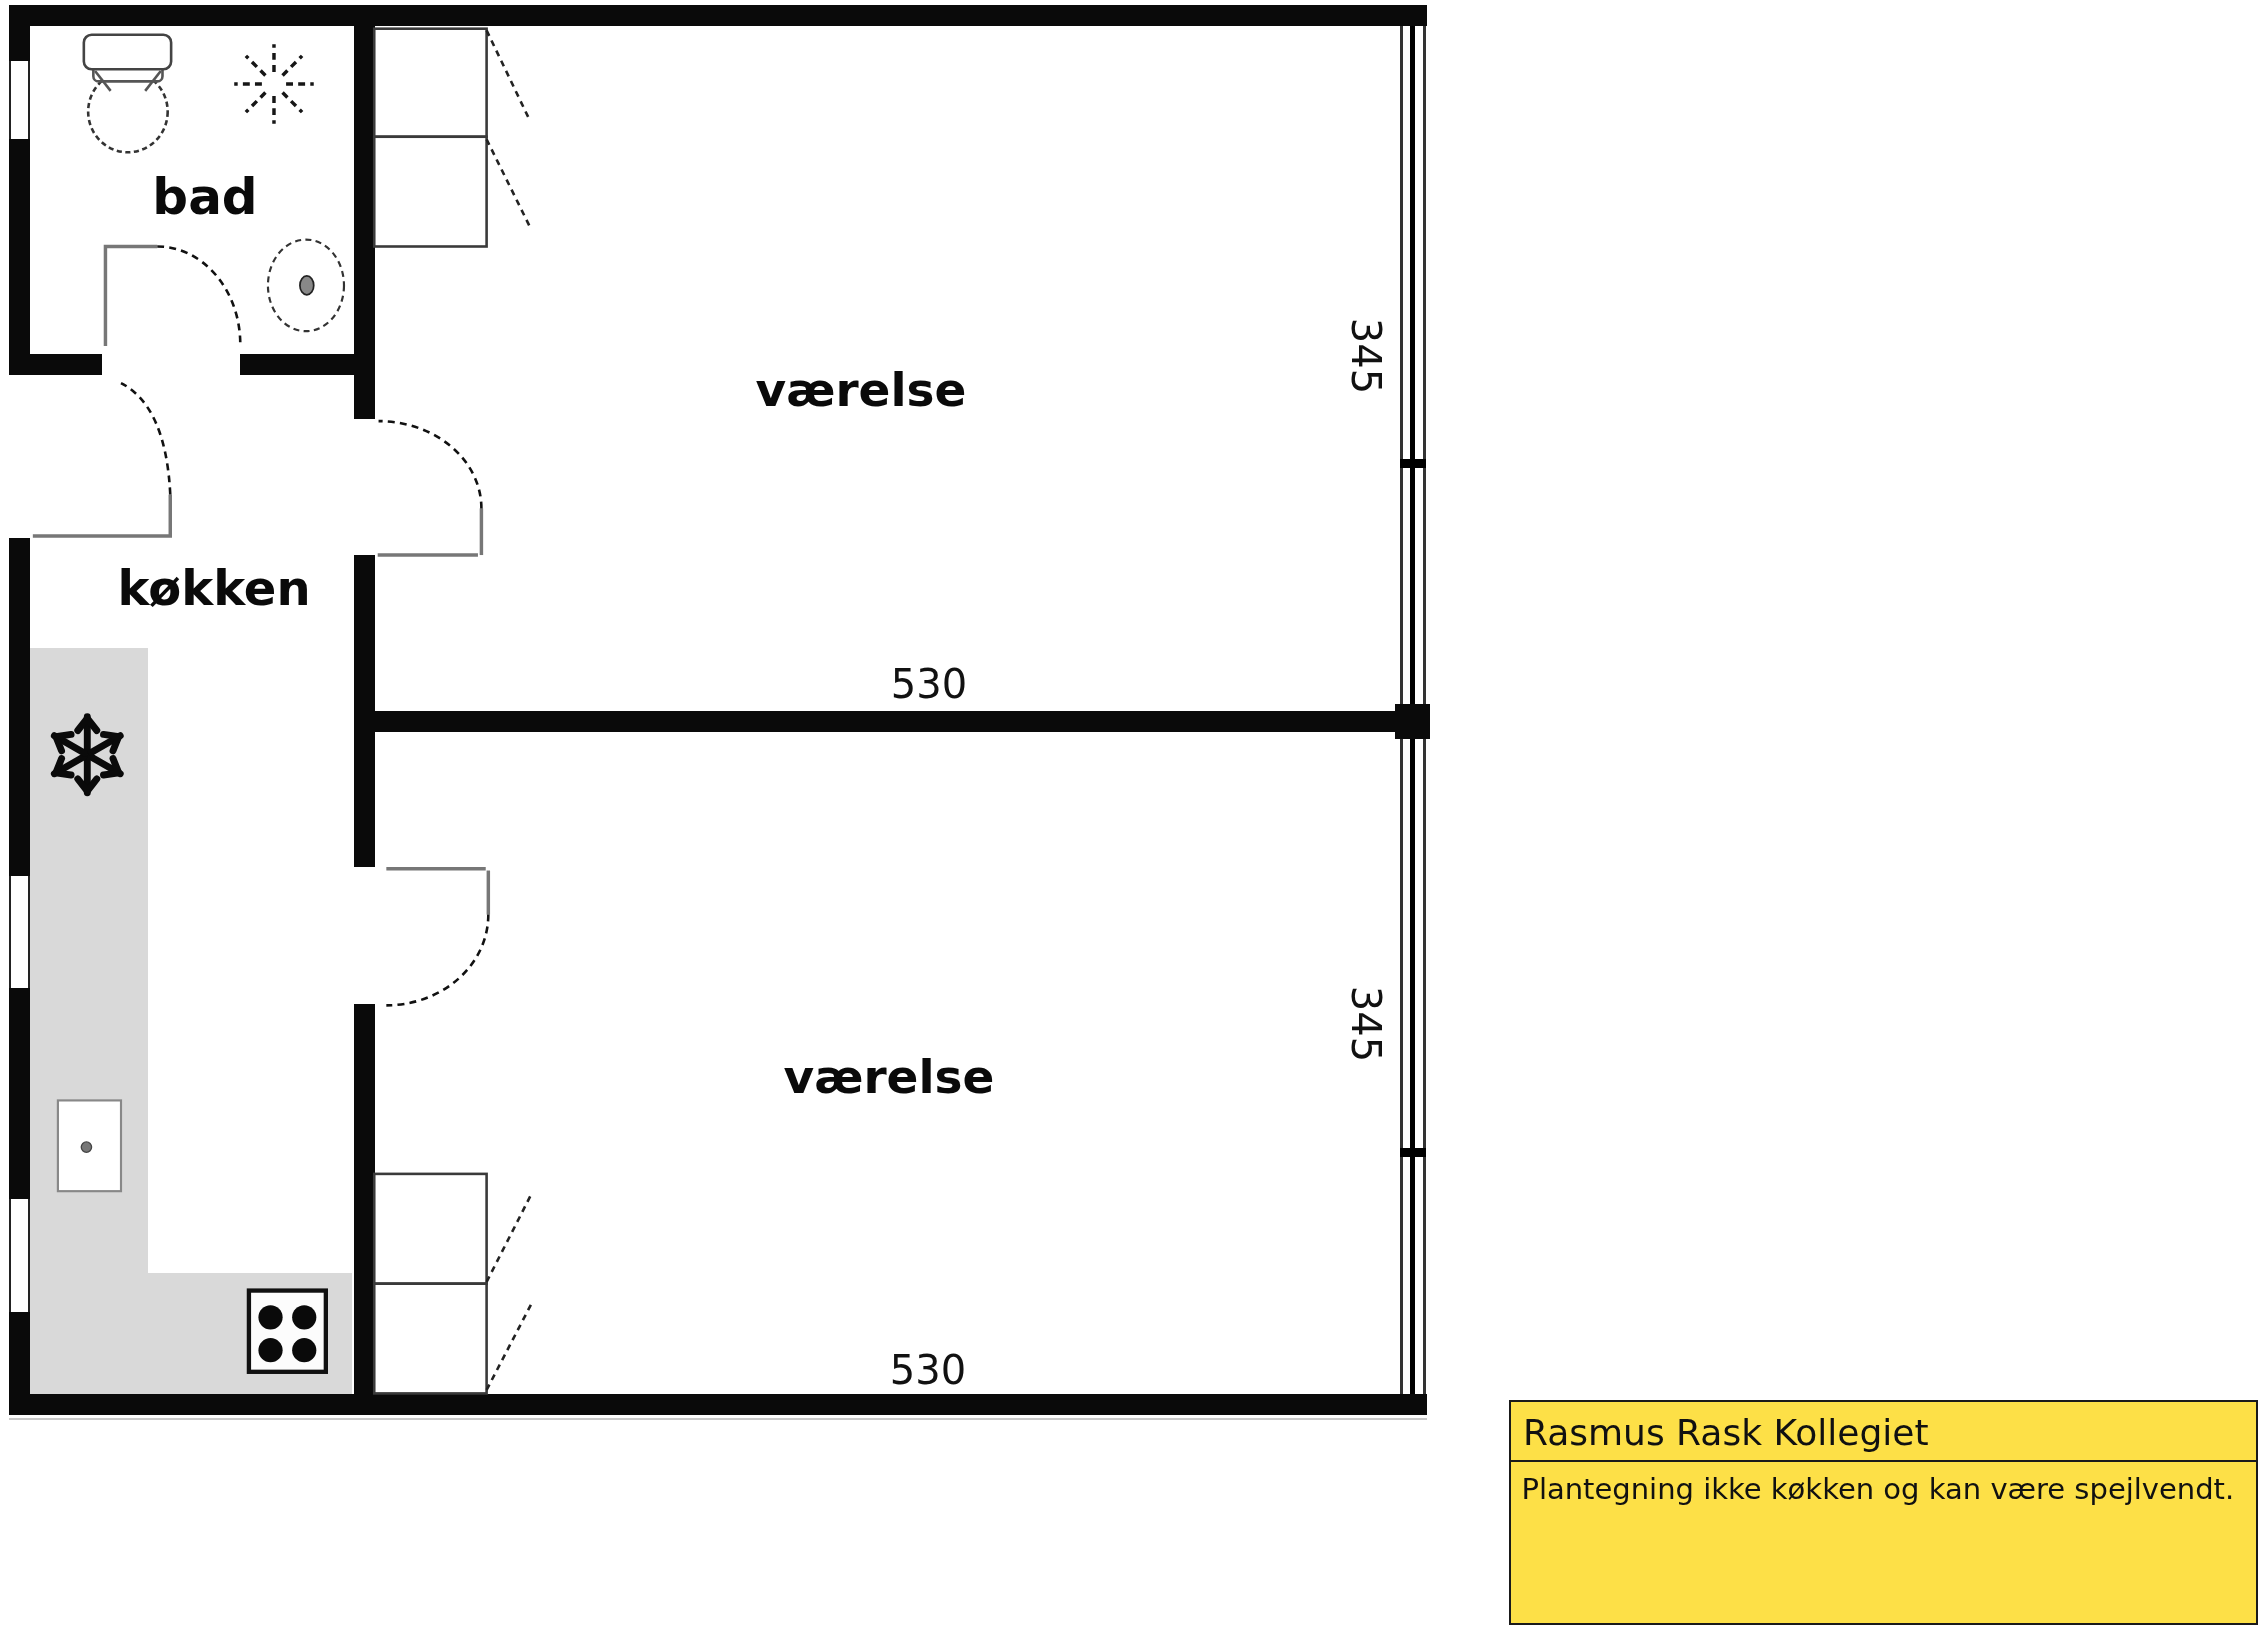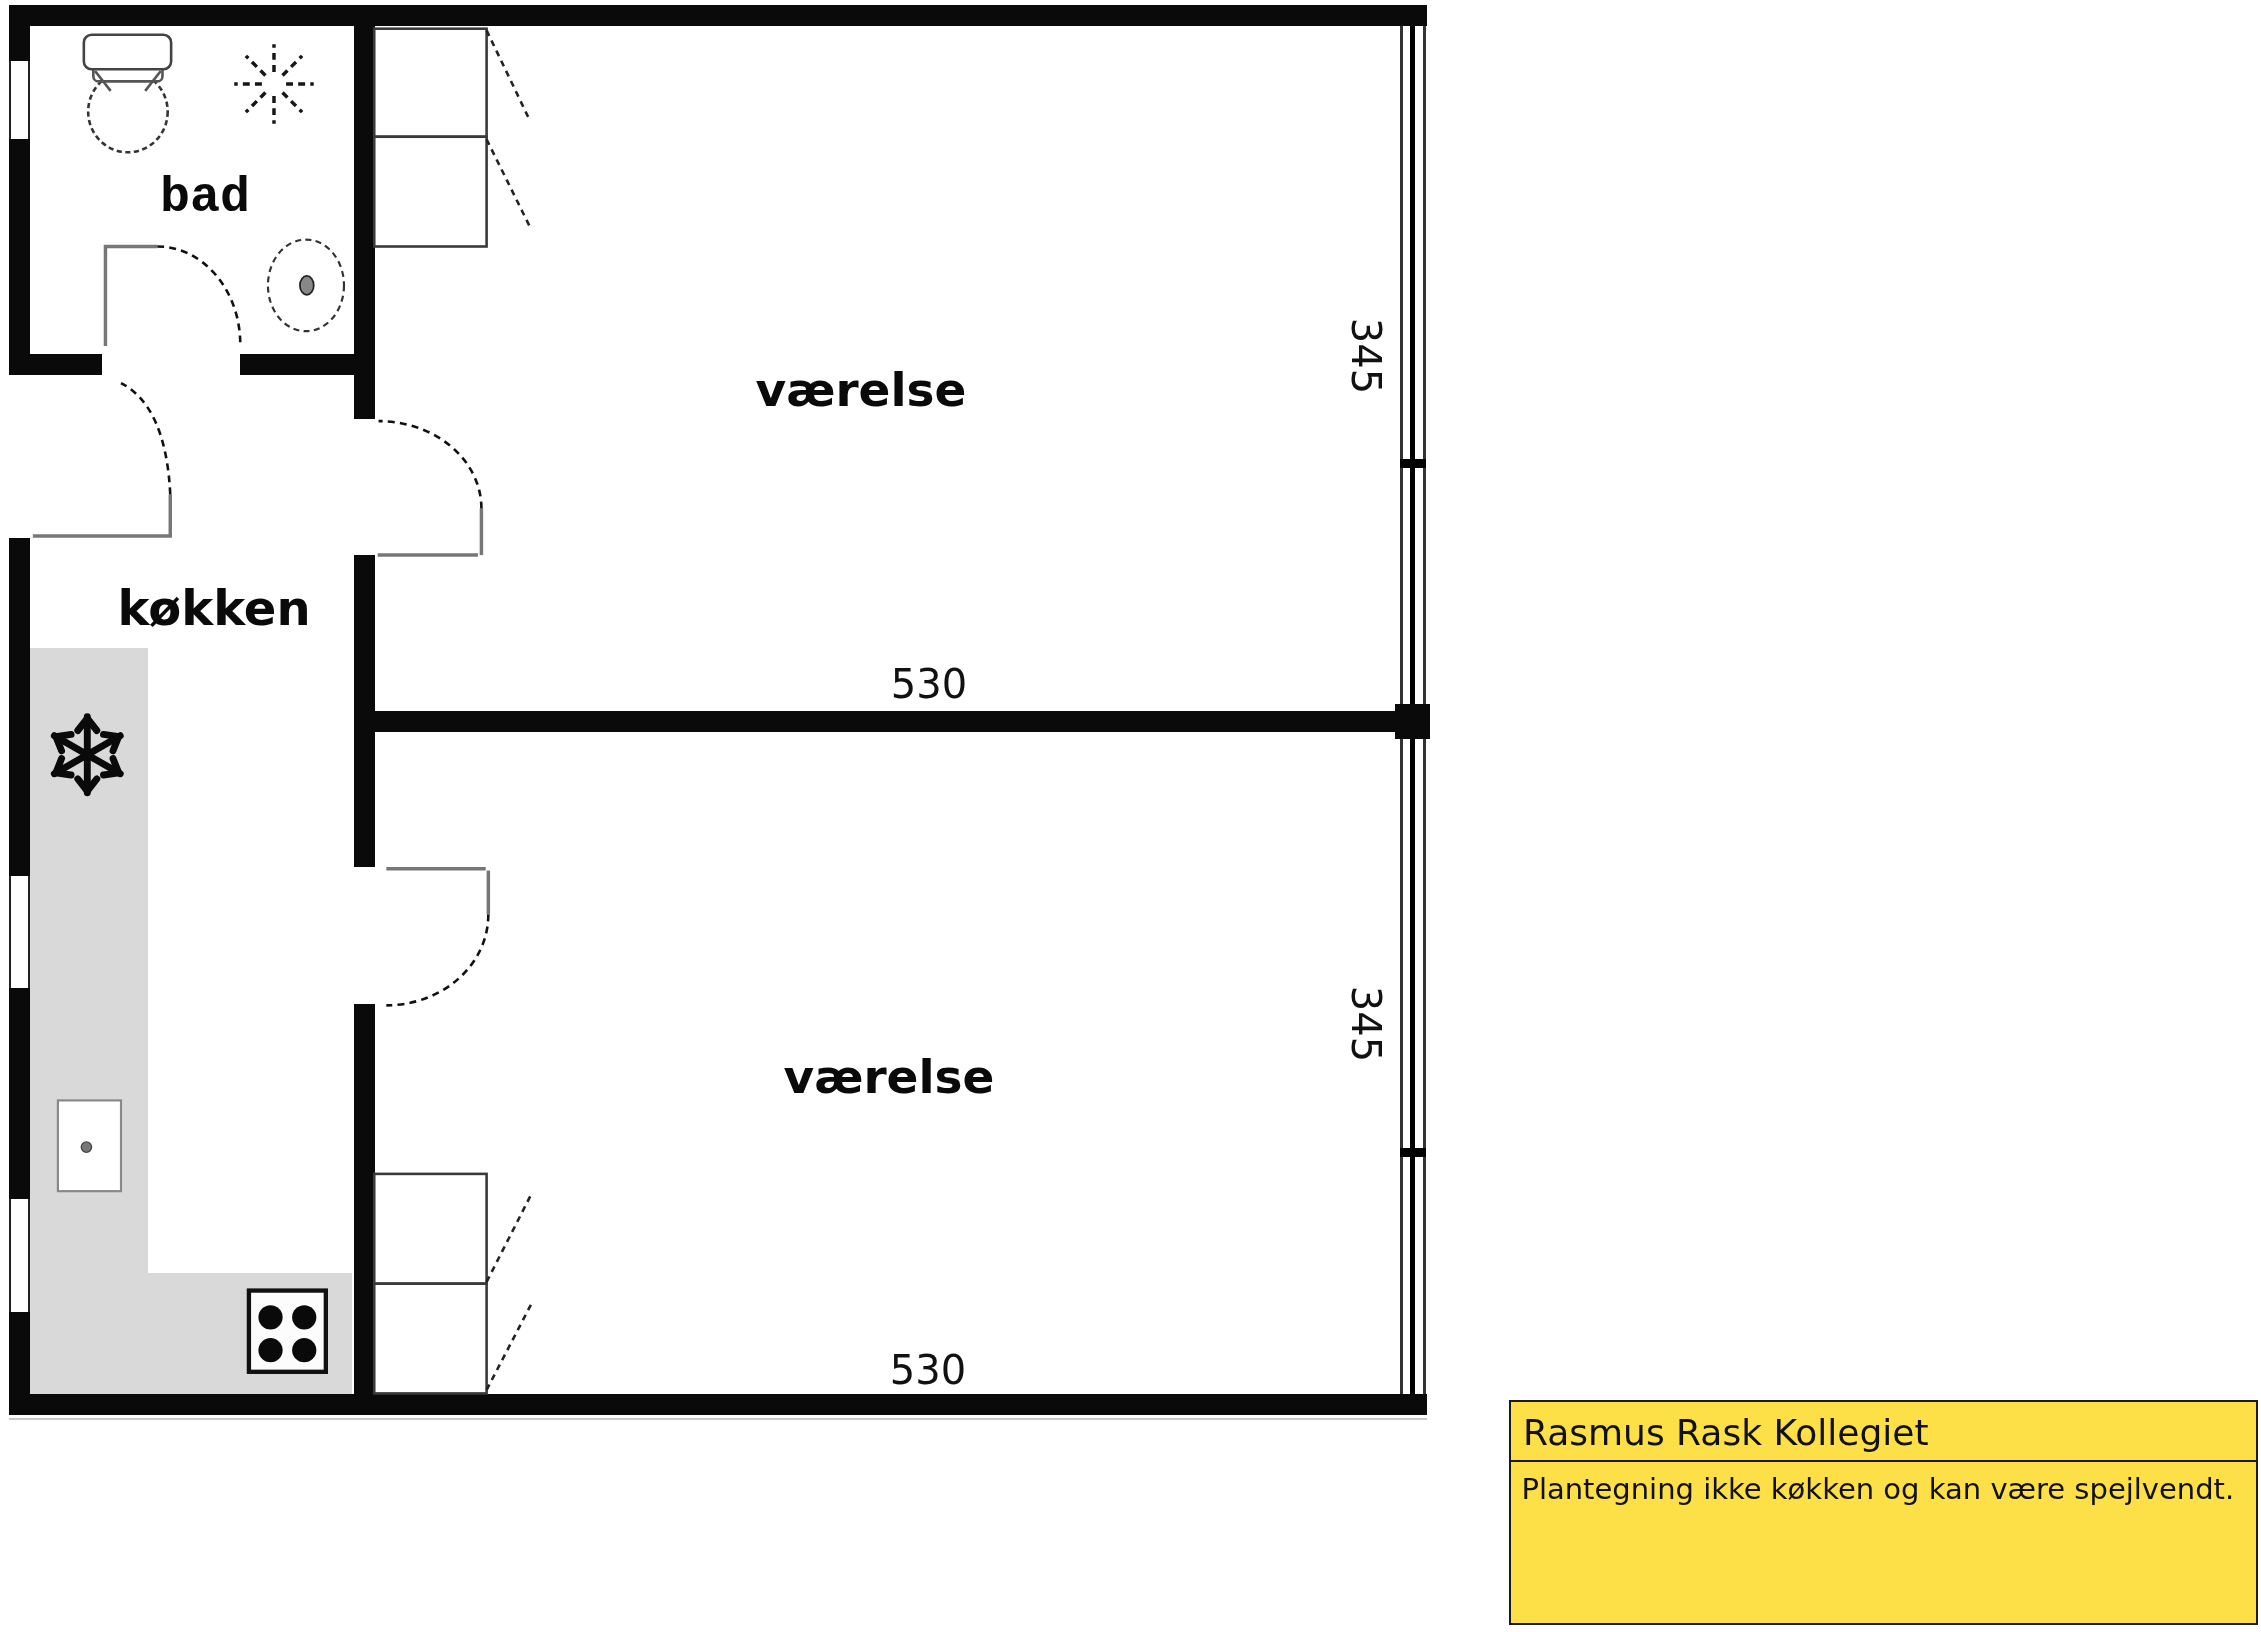--- a/index.html
+++ b/index.html
@@ -170,22 +170,22 @@
 
     <g>
       <rect x="288" y="1493" width="89" height="94" fill="#fcfcfc" stroke="#111" stroke-width="5"></rect>
       <circle cx="313" cy="1524" r="14" fill="#0a0a0a"></circle>
       <circle cx="352" cy="1524" r="14" fill="#0a0a0a"></circle>
       <circle cx="313" cy="1562" r="14" fill="#0a0a0a"></circle>
       <circle cx="352" cy="1562" r="14" fill="#0a0a0a"></circle>
     </g>
   </svg>
 
-  <div class="lbl lbl-bad" style="left:205px;top:197px;font-family:Liberation Mono, monospace;">bad</div>
-  <div class="lbl lbl-kitchen" style="left:214px;top:588px;margin-top:20px;">køkken</div>
+  <div class="lbl lbl-bad" style="left:205px;top:197px;">bad</div>
+  <div class="lbl lbl-kitchen" style="left:214px;top:588px;">køkken</div>
   <div class="lbl lbl-room" style="left:861px;top:389px;">værelse</div>
   <div class="lbl lbl-room" style="left:889px;top:1076px;">værelse</div>
 
   <div class="dim" style="left:929px;top:684px;">530</div>
   <div class="dim dim-v" style="left:1366px;top:356px;">345</div>
   <div class="dim" style="left:928px;top:1370px;">530</div>
   <div class="dim dim-v" style="left:1366px;top:1024px;">345</div>
 
   <div class="titleblock">
     <div class="tb-row1">Rasmus Rask Kollegiet</div>

